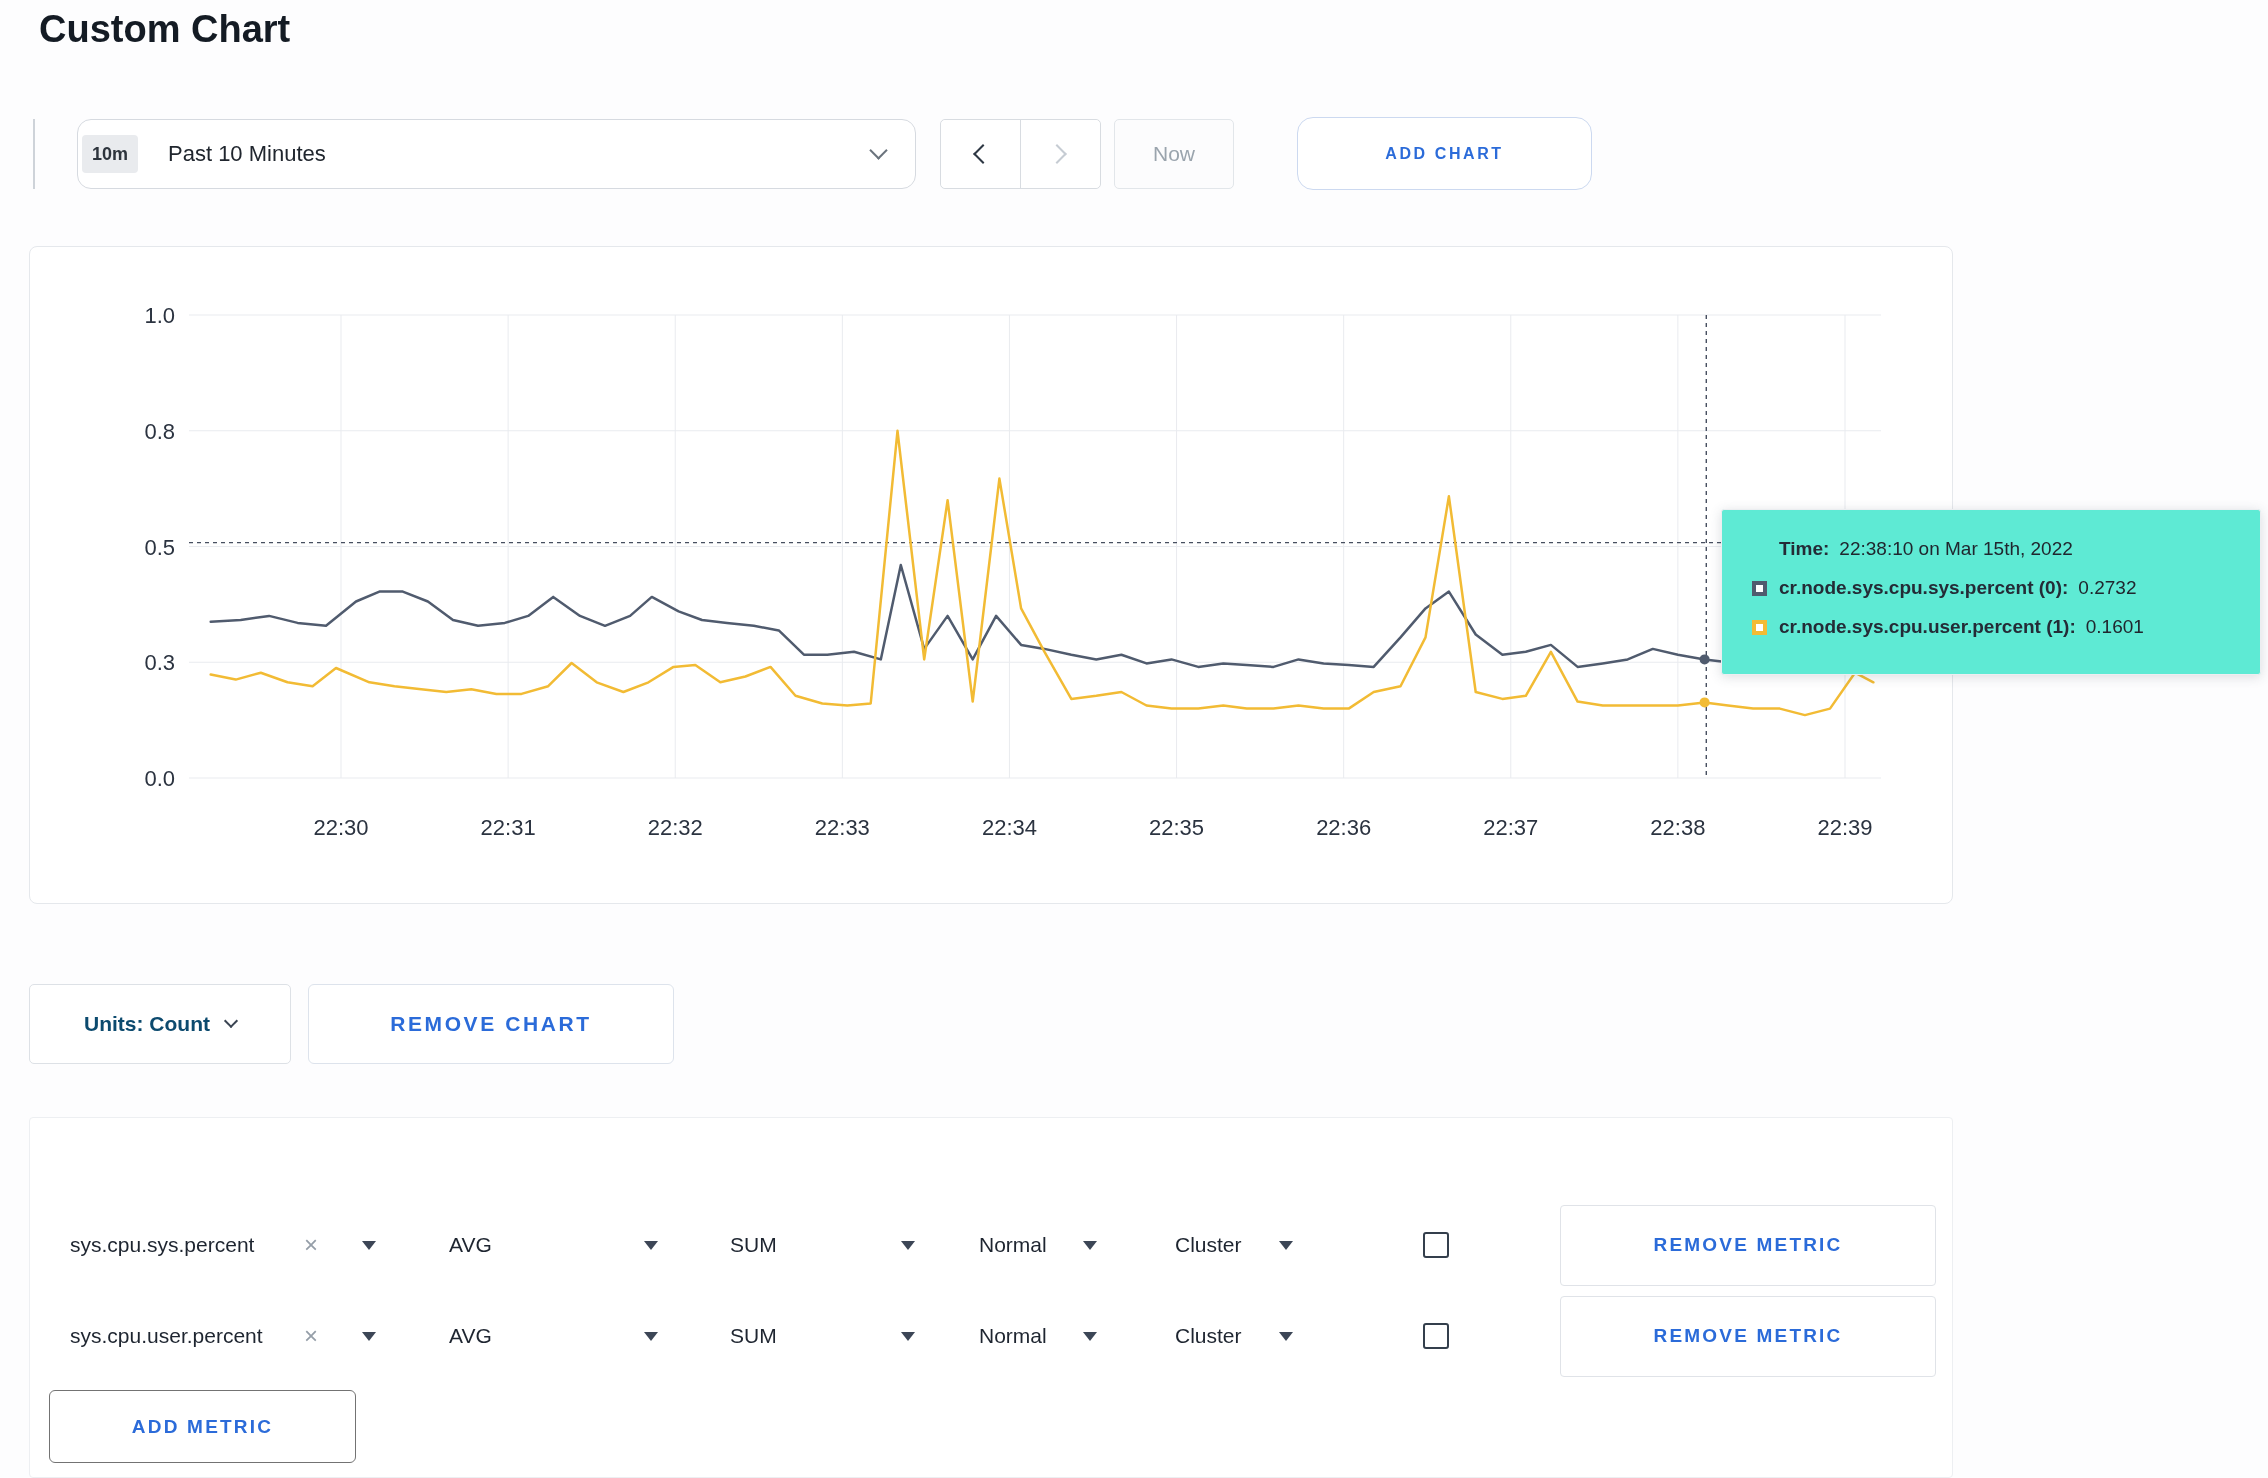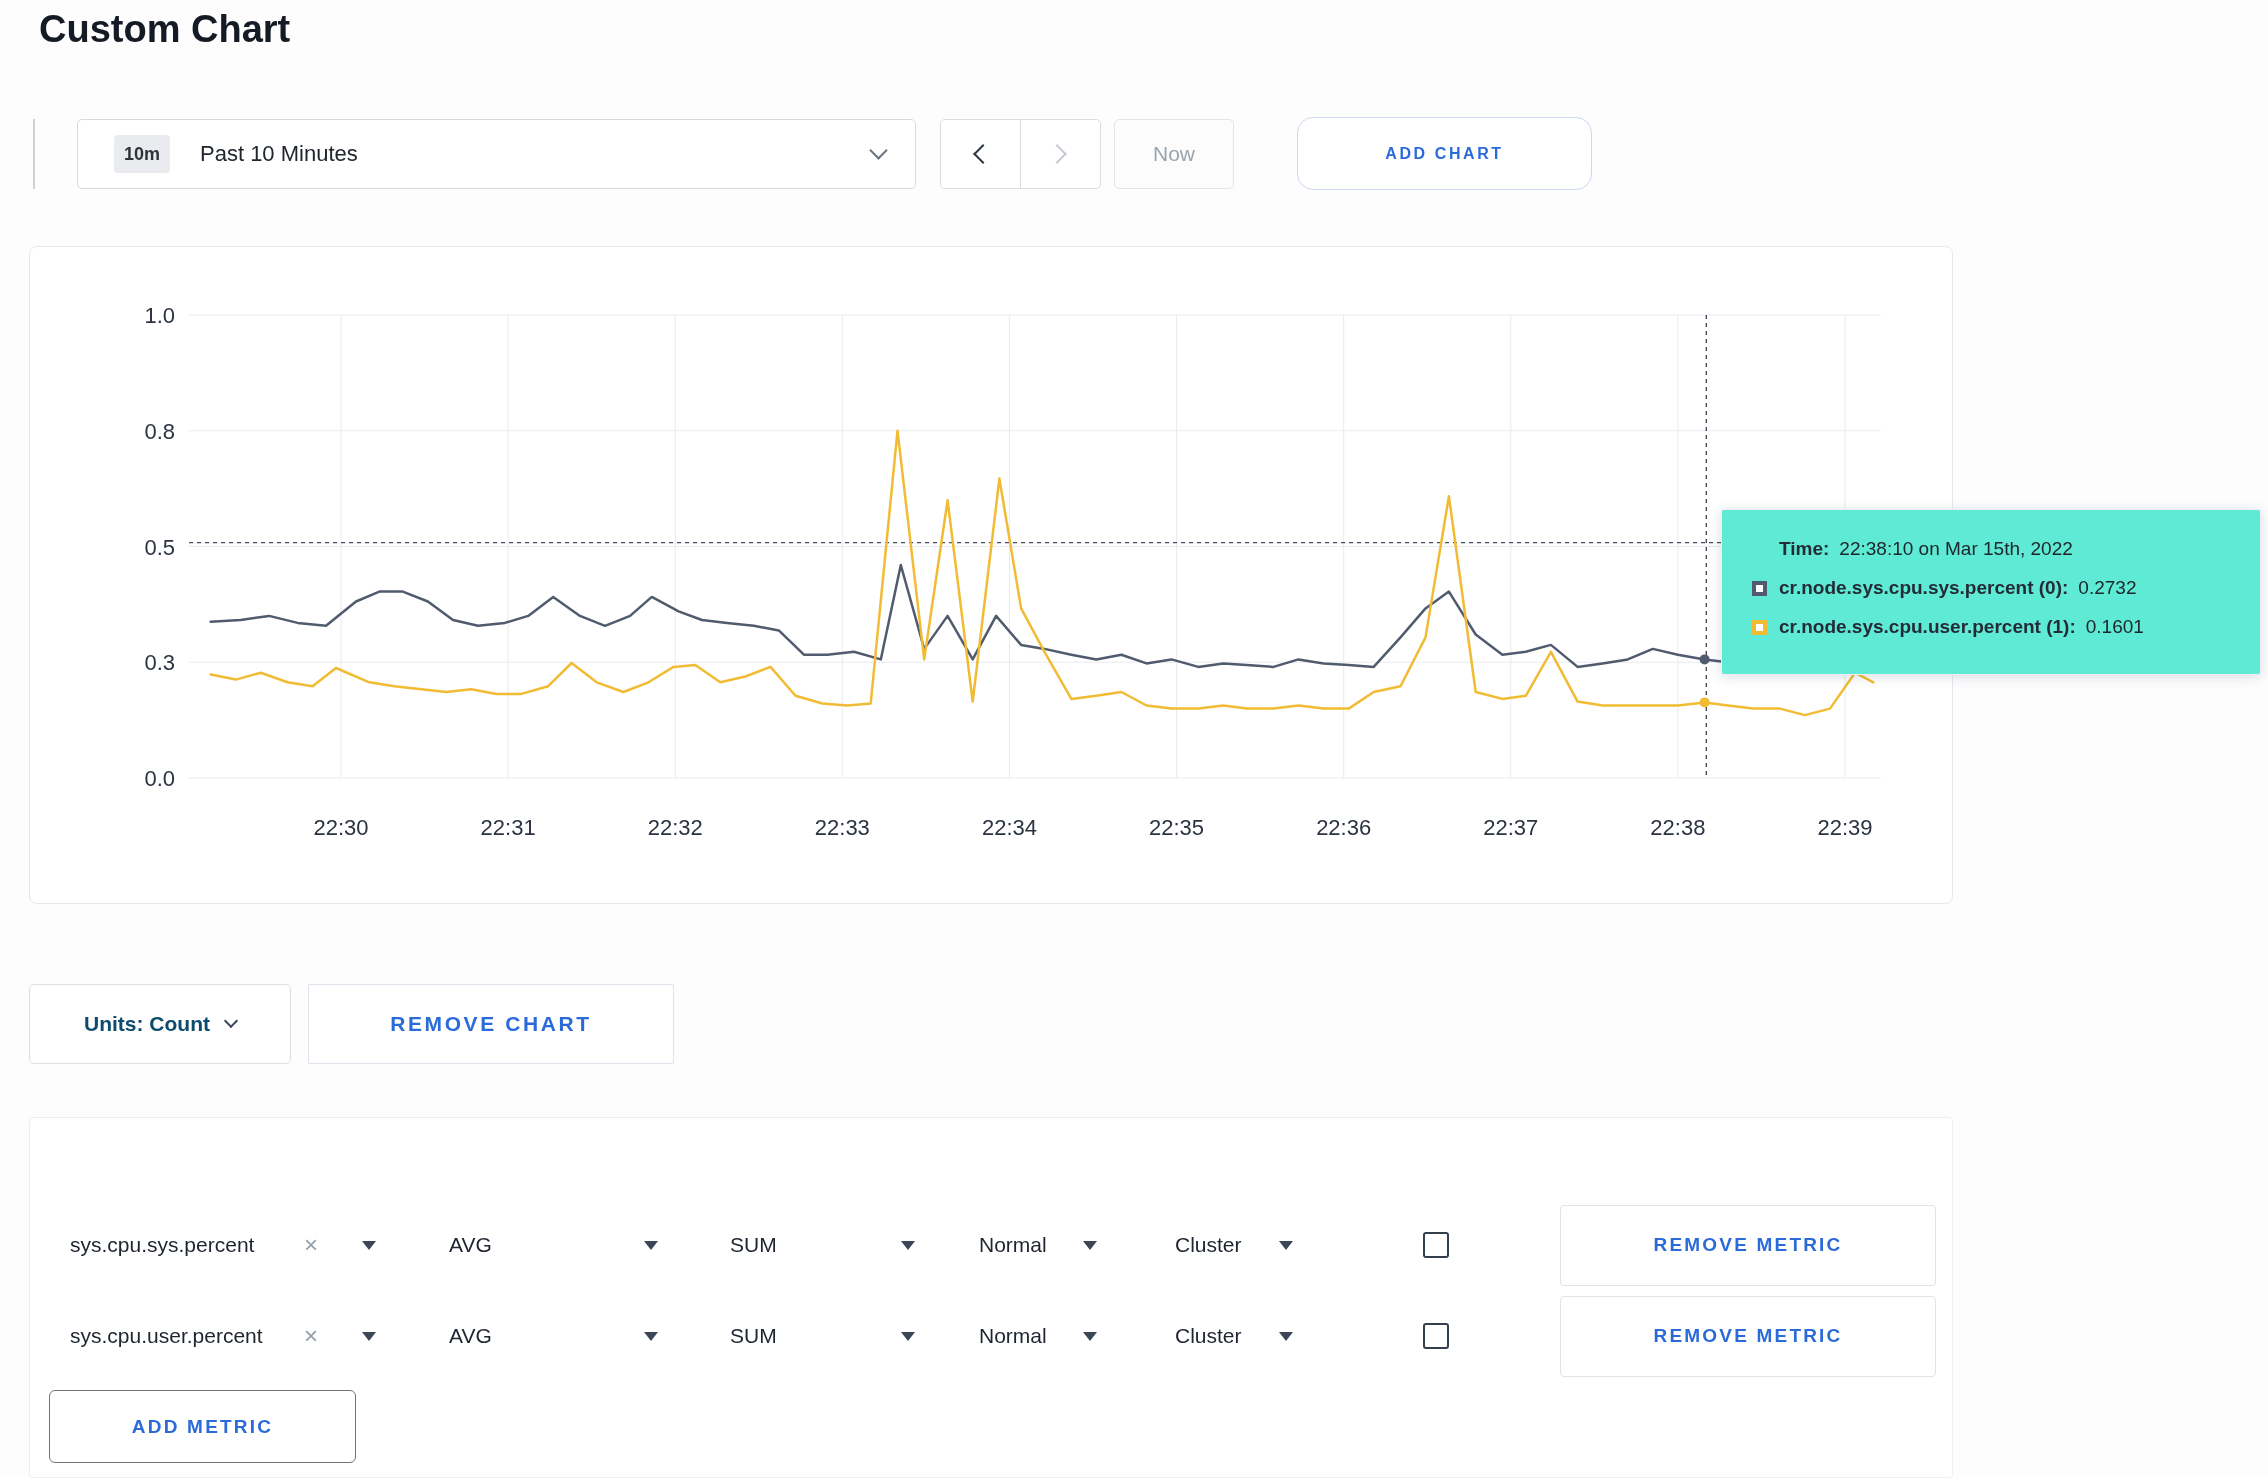--- a/index.html
+++ b/index.html
@@ -9,22 +9,22 @@
     background:#fdfdfe; overflow:hidden;
     font-family:"Liberation Sans", sans-serif; color:#1d242e;
   }
   
   .page-title{ position:absolute; left:39px; top:8px; font-size:38px; font-weight:700; color:#141b24; }
 
   
   .toolbar-rule{ position:absolute; left:33px; top:119px; width:2px; height:70px; background:#ced3d9; }
   .time-select{
     position:absolute; left:77px; top:119px; width:839px; height:70px;
-    background:#fff; border:1px solid #d6dae0; border-radius:5px;
-    display:flex; align-items:center; padding-left:36px; cursor:pointer;
+    background:#fff; border:1px solid #d6dae0; border-radius:14px;
+    display:flex; align-items:center; padding-left:4px; cursor:pointer;
   }
   .badge{ display:inline-flex; align-items:center; justify-content:center;
     width:56px; height:38px; background:#e9ebee; border-radius:4px;
     font-size:18px; font-weight:700; color:#2d343c; }
   .ts-label{ margin-left:30px; font-size:22px; color:#20262e; }
   .chev{ display:inline-block; border-right:2.5px solid #6a737d; border-bottom:2.5px solid #6a737d; }
   .chev-down{ width:13px; height:13px; transform:rotate(45deg); position:absolute; right:30px; top:24px; }
   .nav-group{
     position:absolute; left:940px; top:119px; width:161px; height:70px;
     border:1px solid #d8dce1; border-radius:5px; background:#fff;
@@ -71,21 +71,21 @@
   
   .units-btn{
     position:absolute; left:29px; top:984px; width:262px; height:80px;
     background:#fff; border:1px solid #dde1e6; border-radius:5px;
     display:flex; align-items:center; justify-content:center; gap:16px;
     font-size:21px; font-weight:700; color:#0c4a6e; font-family:inherit; cursor:pointer;
   }
   .units-chev{ width:10px; height:10px; border-color:#3a4452; border-width:2px; transform:rotate(45deg); margin-top:-6px; position:static; }
   .remove-chart-btn{
     position:absolute; left:308px; top:984px; width:366px; height:80px;
-    background:#fff; border:1px solid #dde3ec; border-radius:1px;
+    background:#fff; border:1px solid #dde3ec; border-radius:6px;
     font-size:21px; font-weight:700; letter-spacing:2.6px; color:#2b6bd9;
     font-family:inherit; cursor:pointer;
   }
 
   
   .table-card{
     position:absolute; left:29px; top:1117px; width:1924px; height:361px;
     background:#fff; border:1px solid #edeff2; border-radius:4px;
   }
   .grid{

